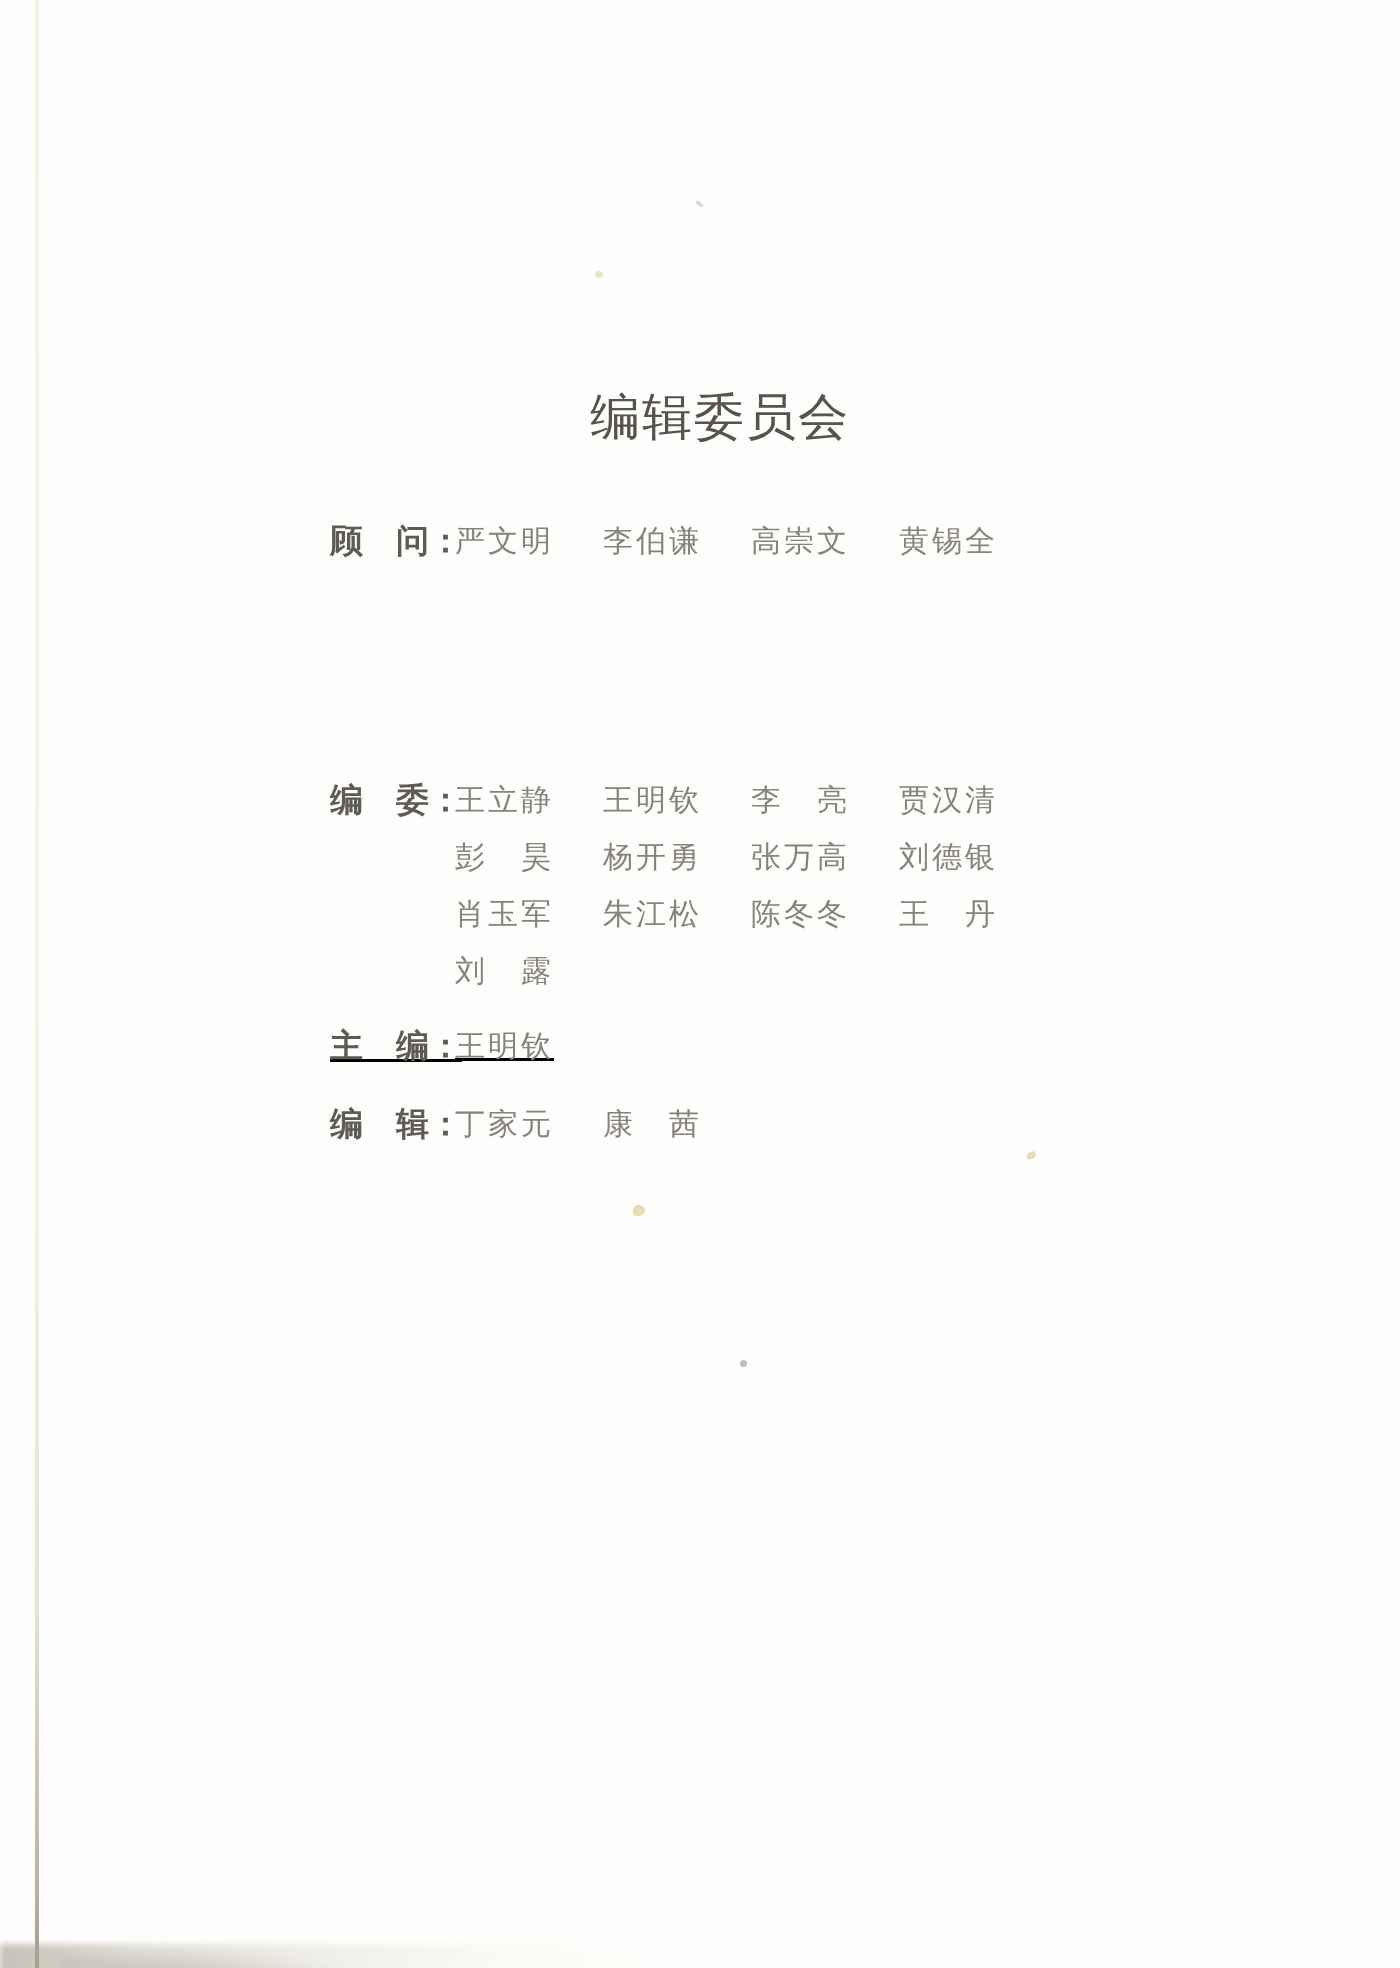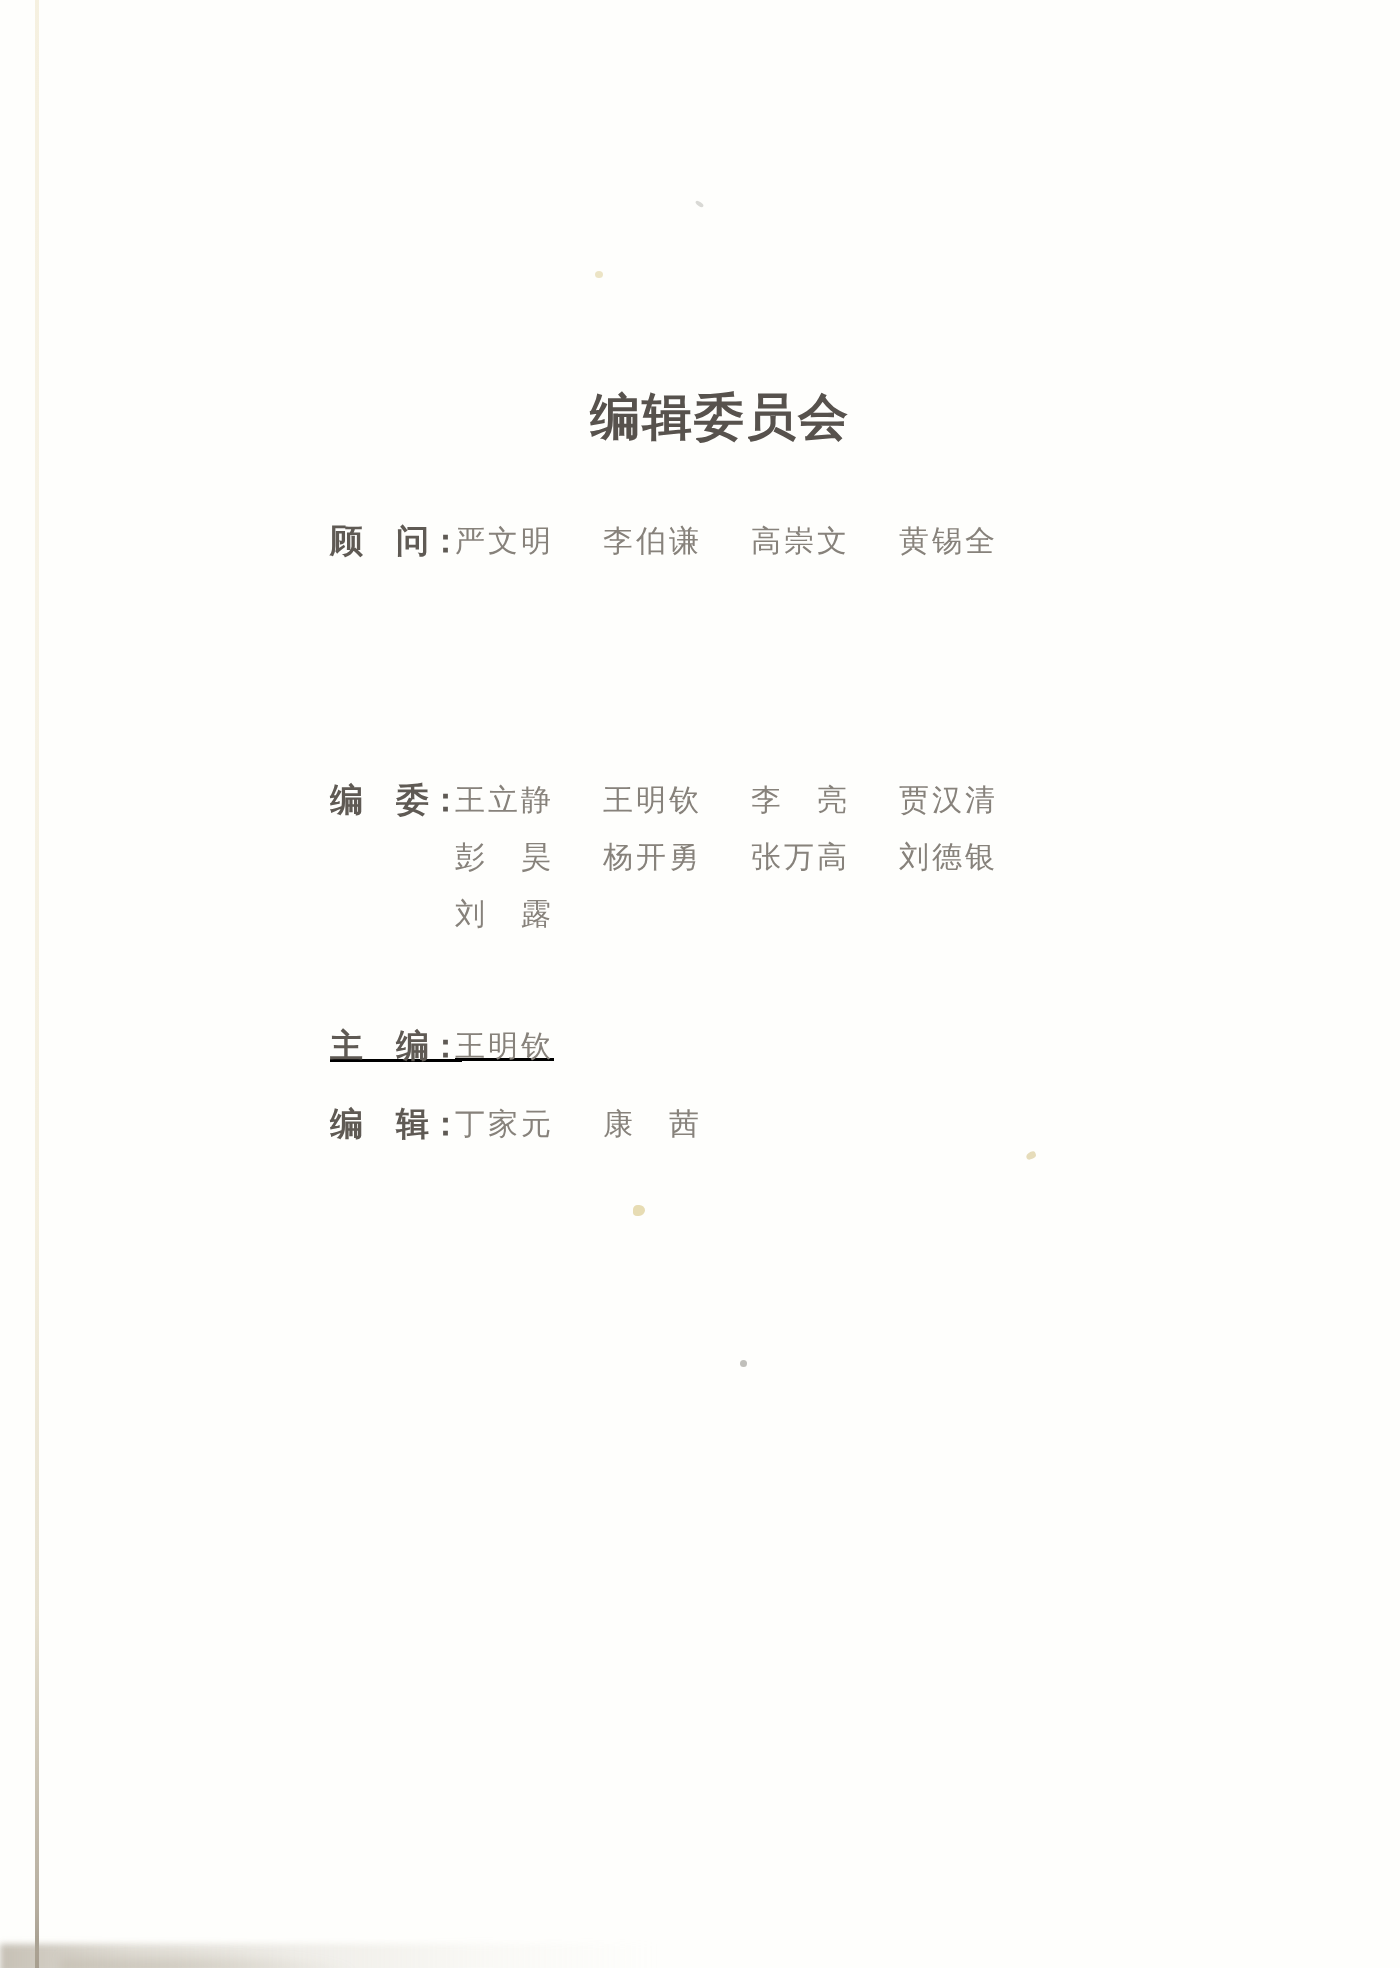--- a/index.html
+++ b/index.html
@@ -45,21 +45,21 @@
   .title {
     position: absolute;
     top: 391px; left: 0;
     width: 1400px;
     padding-left: 40px;
     box-sizing: border-box;
     margin: 0;
     text-align: center;
     font-size: 50px;
     line-height: 52px;
-    font-weight: bold;
+    font-weight: normal;
     letter-spacing: 2px;
     color: #57524d;
   }
   .section {
     position: absolute;
     left: 330px;
     width: 900px;
   }
   .row {
     display: flex;
@@ -135,20 +135,27 @@
     </div>
     <div class="row">
       <span class="label"></span>
       <span class="name">彭　昊</span>
       <span class="name">杨开勇</span>
       <span class="name">张万高</span>
       <span class="name">刘德银</span>
     </div>
     <div class="row">
       <span class="label"></span>
+      <span class="name">肖玉军</span>
+      <span class="name">朱江松</span>
+      <span class="name">陈冬冬</span>
+      <span class="name">王　丹</span>
+    </div>
+    <div class="row">
+      <span class="label"></span>
       <span class="name">刘　露</span>
     </div>
   </div>
 
   <div class="section s2">
     <div class="row">
       <span class="label">主　编：</span>
       <span class="name">王明钦</span>
     </div>
   </div>

